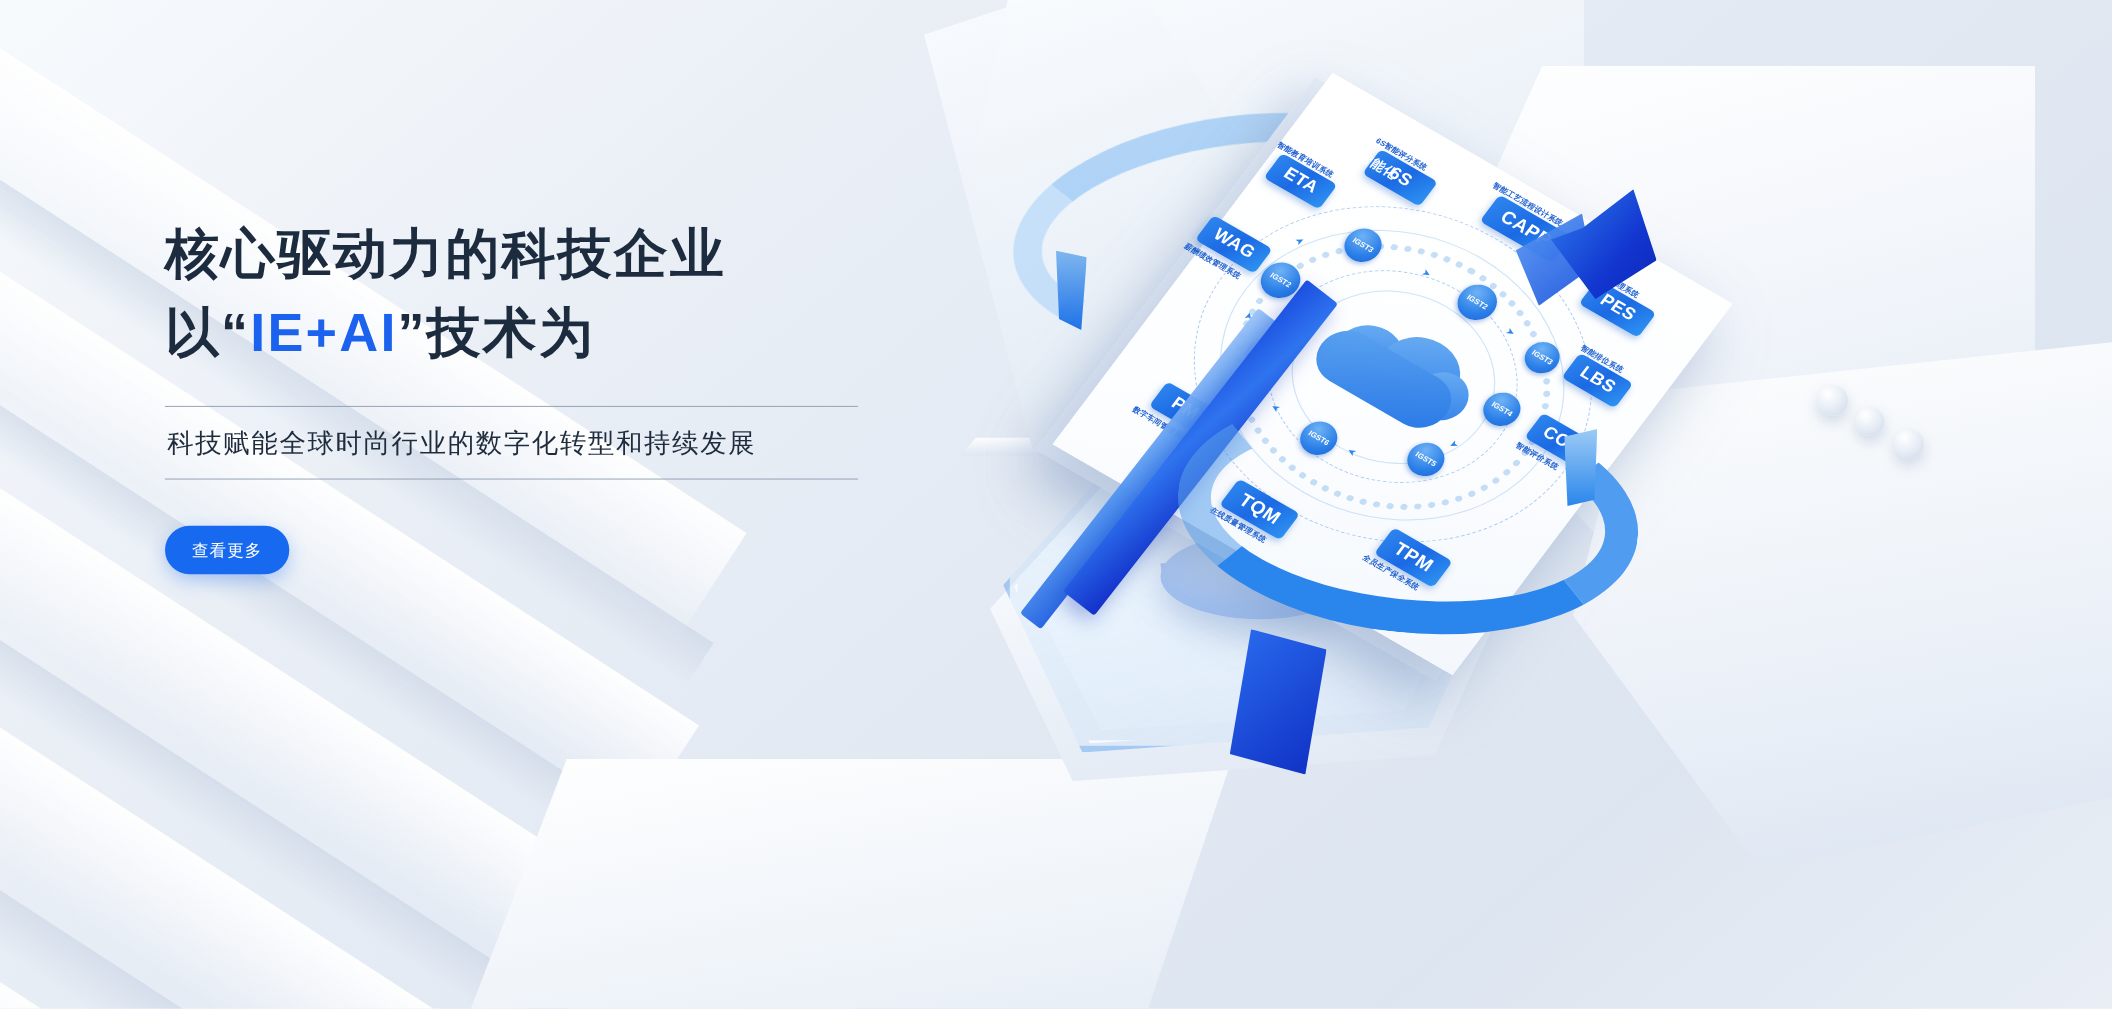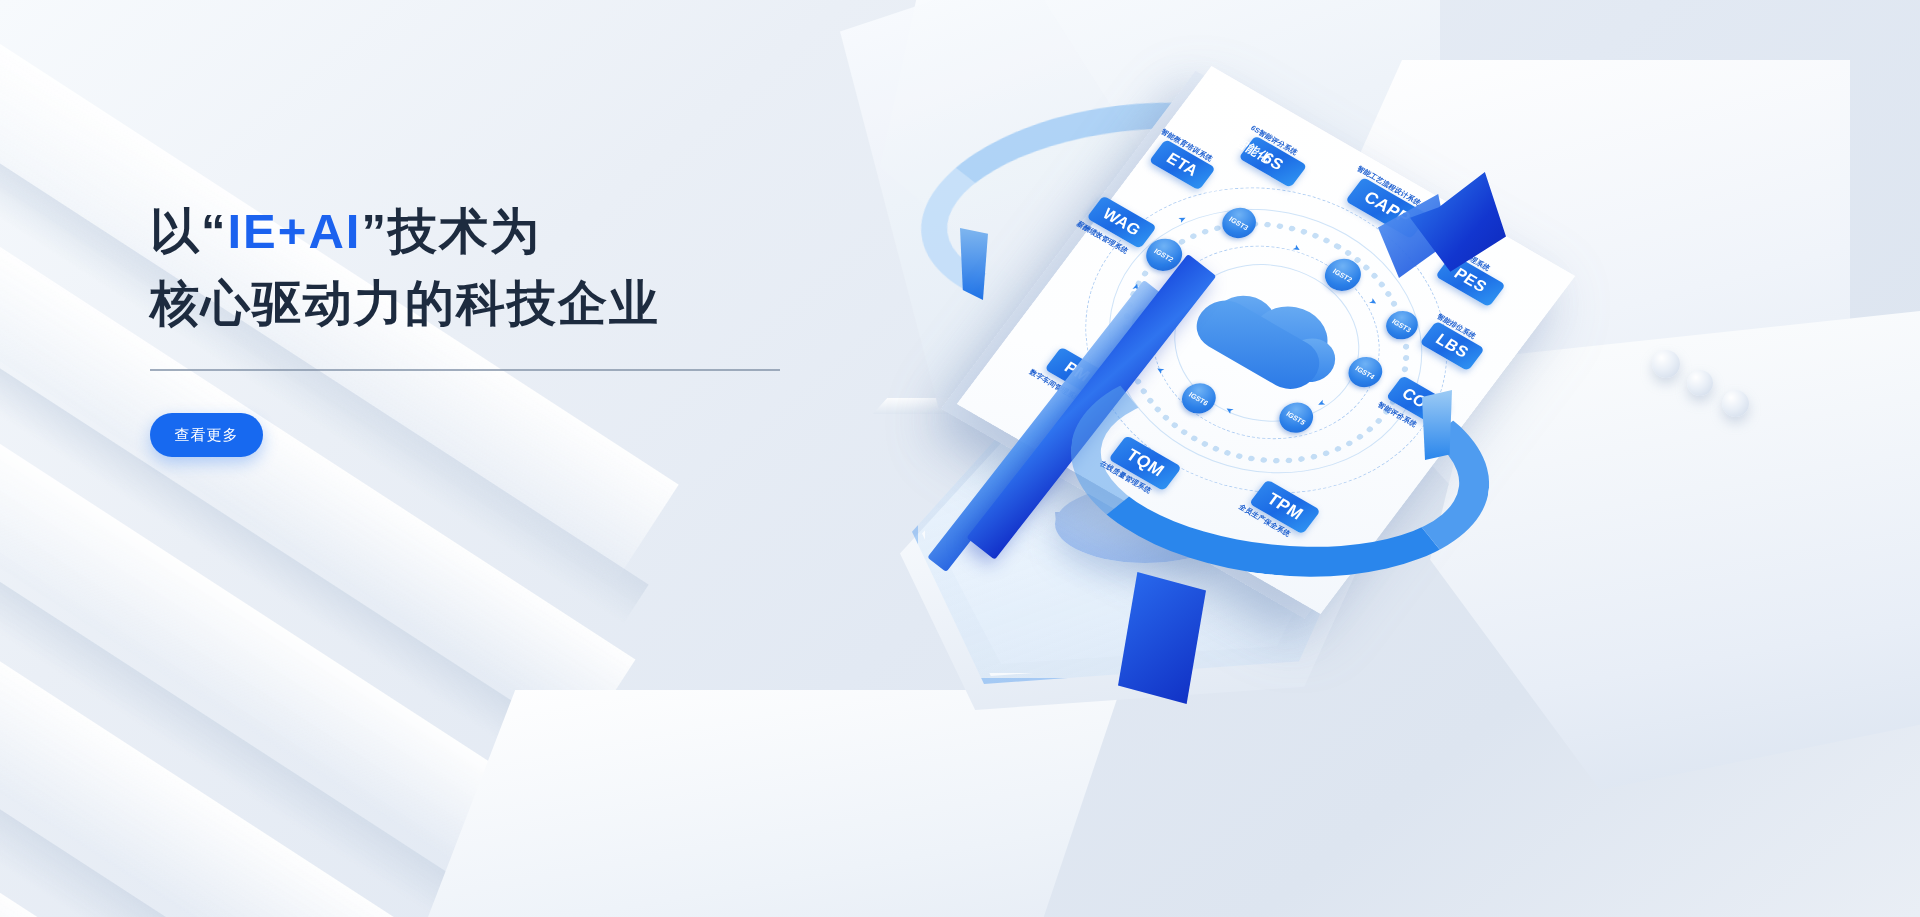--- a/index.html
+++ b/index.html
@@ -404,21 +404,22 @@
     <div class="arrow-head"></div>
     <div class="arrow-foot"></div>
   </div>
 
   <div class="ribbon-front"></div>
   <div class="ribbon-front-cap"></div>
 </div>
 
 <div id="copy">
 
+  <div class="headline">核心驱动力的科技企业</div>
+
   <div class="headline"><span>以</span><span class="quote">“</span><span class="accent">IE+AI</span><span class="quote">”</span><span>技术为</span></div>
 
-  <div class="headline">核心驱动力的科技企业</div>
-
   <div class="rule top"></div>
+  <div class="subtitle">科技赋能全球时尚行业的数字化转型和持续发展</div>
   <div class="rule bottom"></div>
 
   <button class="cta">查看更多</button>
 </div>
 
 </body></html>

